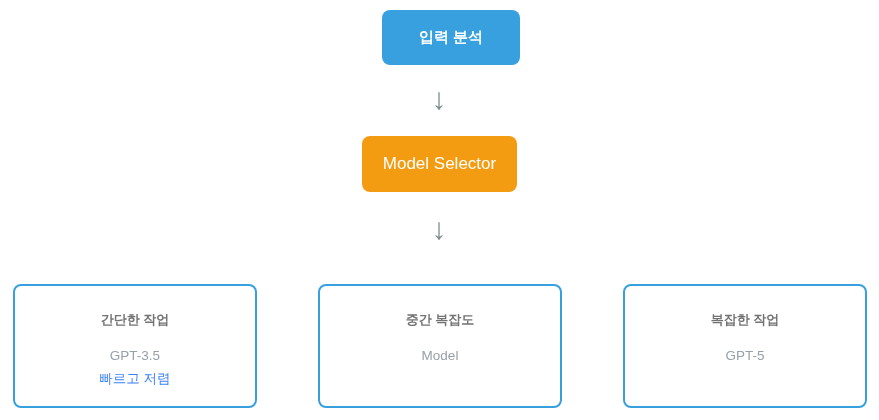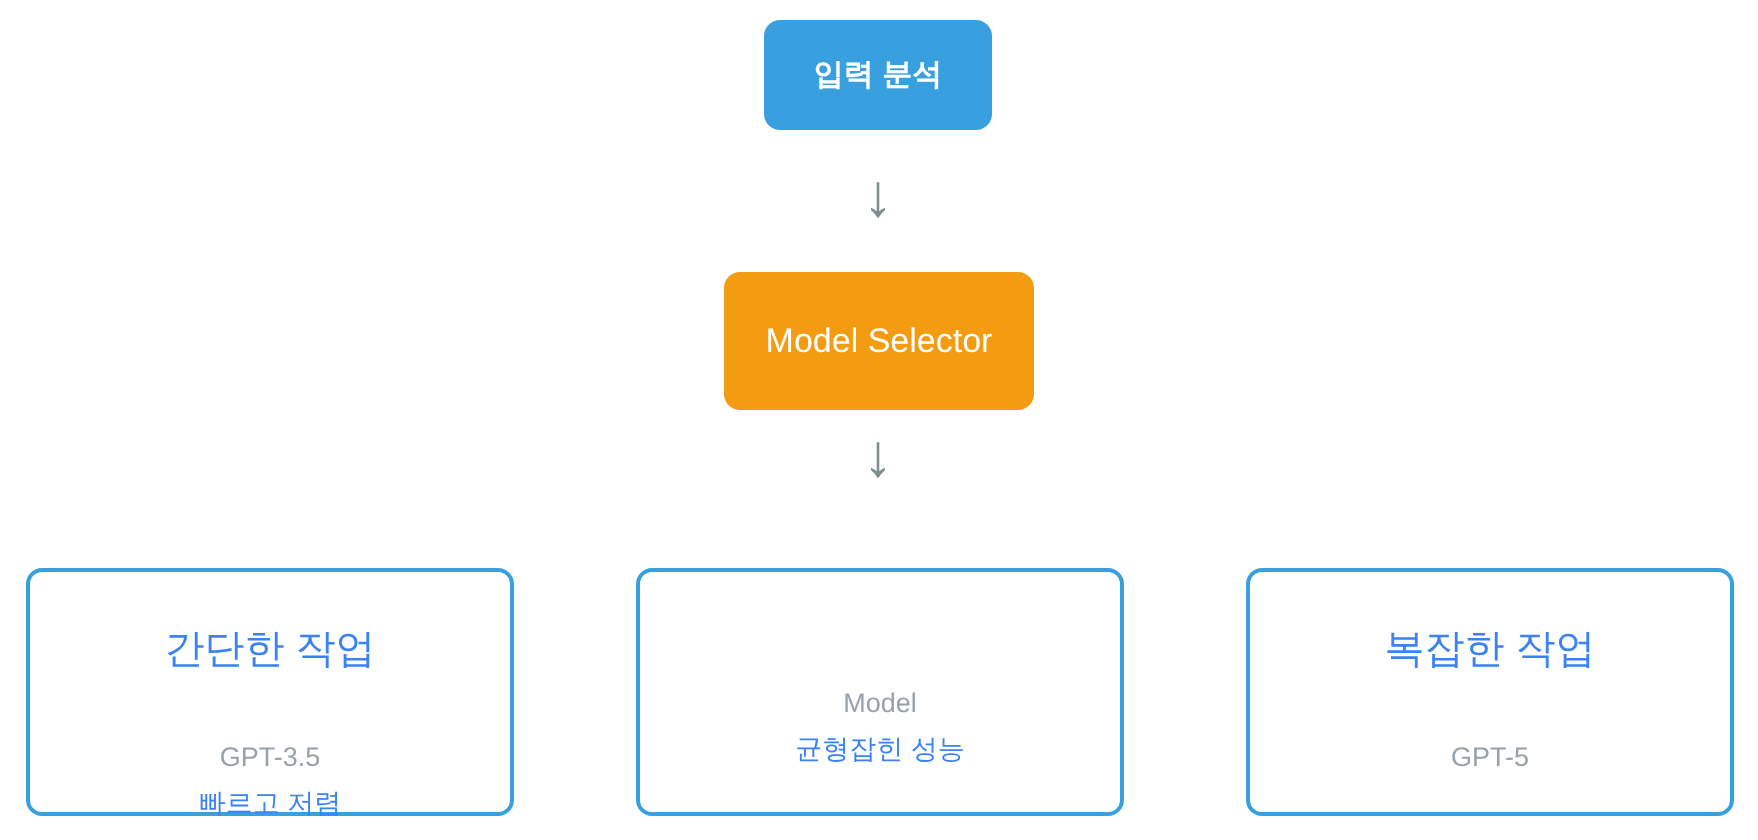--- a/index.html
+++ b/index.html
@@ -19,31 +19,31 @@
     position: absolute;
     display: flex;
     align-items: center;
     justify-content: center;
     border-radius: 8px;
     color: #ffffff;
   }
   .node-input {
     left: 382px;
     top: 10px;
-    width: 114px;
+    width: 138px;
     height: 55px;
     background: #38A0DF;
     font-size: 15px;
     font-weight: 700;
   }
   .node-selector {
     left: 362px;
     top: 136px;
     width: 155px;
-    height: 69px;
+    height: 56px;
     background: #F39C12;
     font-size: 17px;
     font-weight: 400;
   }
   .arrow {
     position: absolute;
     left: 409px;
     width: 60px;
     text-align: center;
     font-size: 30px;
@@ -65,26 +65,26 @@
     box-sizing: border-box;
     width: 244px;
     height: 124px;
     border: 2px solid #38A0DF;
     border-radius: 8px;
     background: #ffffff;
     text-align: center;
     padding-top: 25px;
   }
   .card-title {
-    font-size: 20px;
-    font-weight: 400;
-    color: #3b82f6;
+    font-size: 13px;
+    font-weight: 700;
+    color: #737373;
   }
   .card-model {
-    margin-top: 29px;
+    margin-top: 15px;
     font-size: 13.5px;
     line-height: 23px;
     color: #97A1A9;
   }
   .card-desc {
     font-size: 13.5px;
     line-height: 23px;
     color: #3b82f6;
   }
 </style>
@@ -107,22 +107,22 @@
 
   <div class="cards-row">
 
     <div class="card">
       <div class="card-title">간단한 작업</div>
       <div class="card-model">GPT-3.5</div>
       <div class="card-desc">빠르고 저렴</div>
     </div>
 
     <div class="card">
+      <div class="card-title">중간 복잡도</div>
       <div class="card-model">Model</div>
-      <div class="card-desc">균형잡힌 성능</div>
     </div>
 
     <div class="card">
       <div class="card-title">복잡한 작업</div>
       <div class="card-model">GPT-5</div>
     </div>
 
   </div>
 </div>
 

